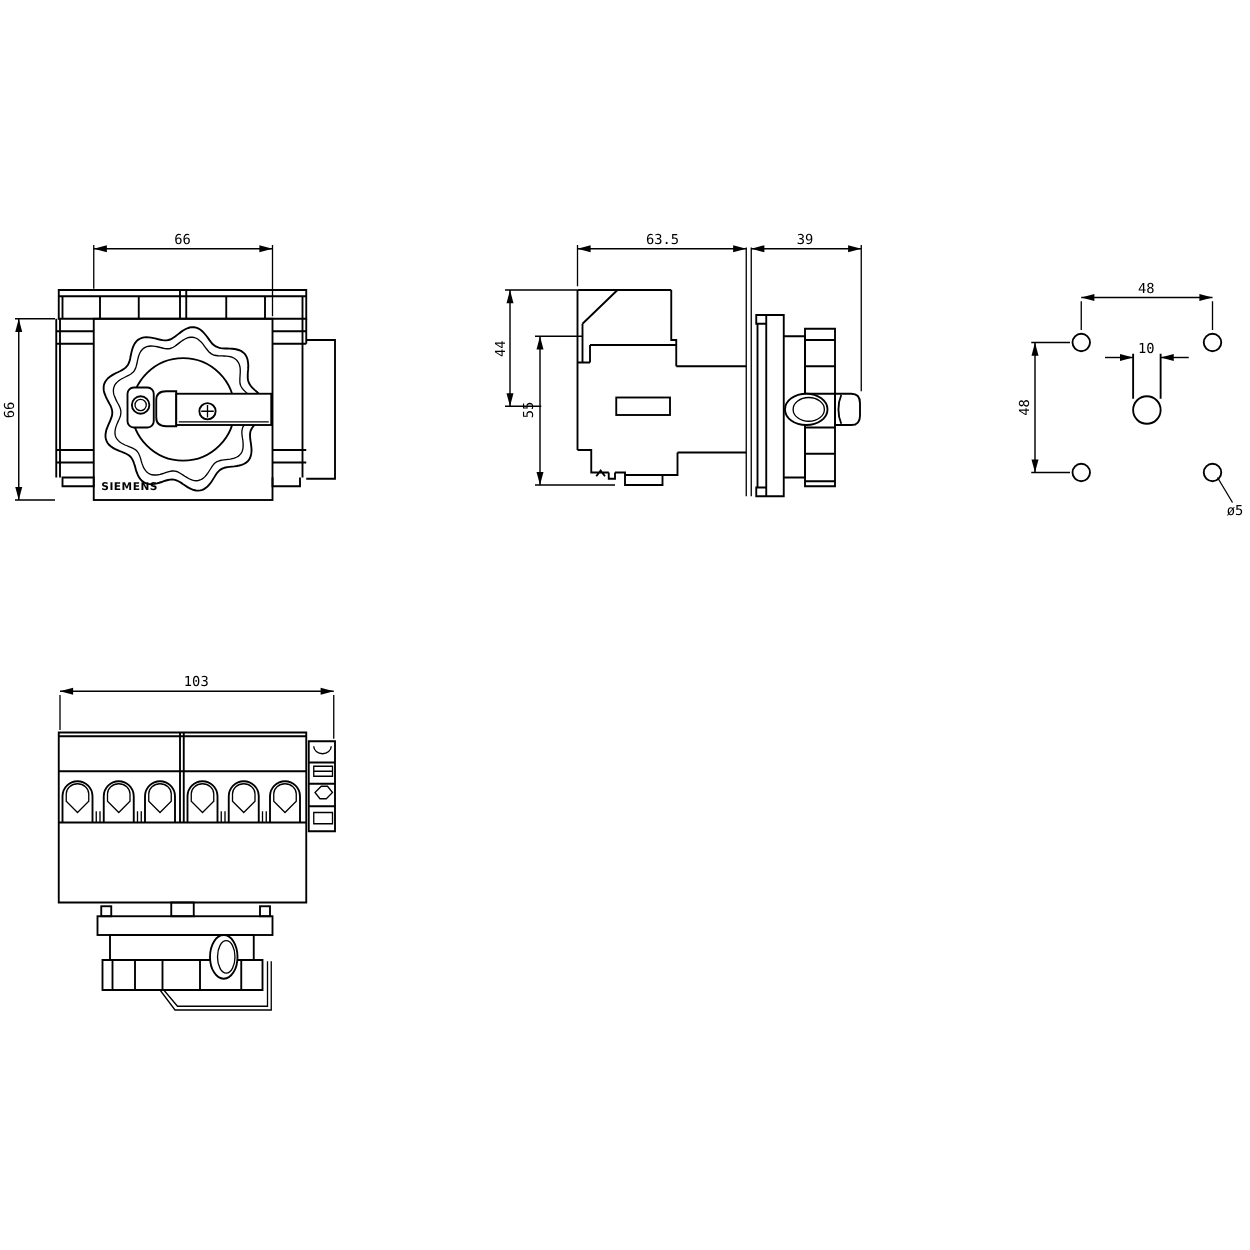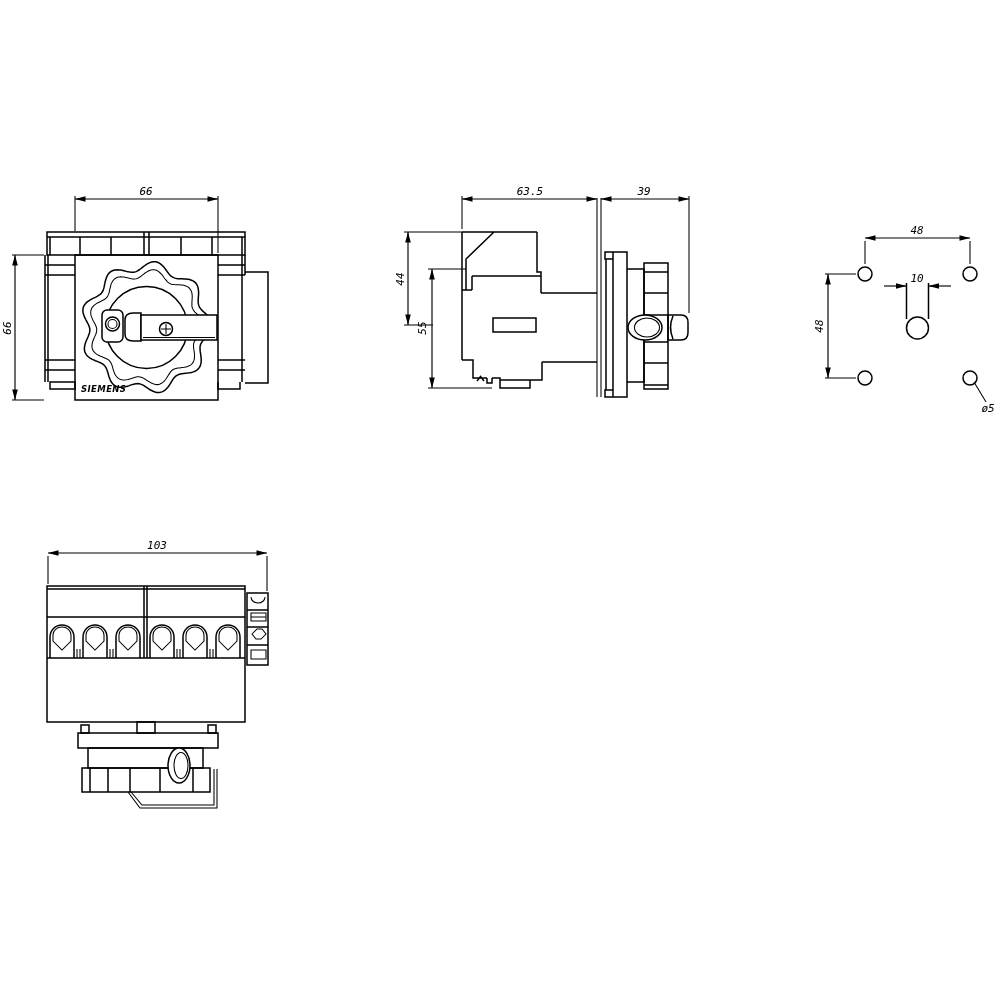--- a/index.html
+++ b/index.html
@@ -1,17 +1,17 @@
 <!DOCTYPE html>
 <html style="--line: #000000; --bg: #ffffff;"><head>
 <meta charset="utf-8">
 <style>
   :root { --line:#000000; --bg:#ffffff; }
   html,body { margin:0; padding:0; background:var(--bg); }
-  .page { position:relative; width:1000px; height:968px; background:var(--bg); overflow:hidden;font-style:italic; }
+  .page { position:relative; width:1000px; height:968px; background:var(--bg); overflow:hidden; }
   svg { position:absolute; inset:0; }
   .ln path, .ln rect, .ln circle, .ln ellipse, .ln line {
     fill:none; stroke:var(--line); stroke-width:1.5; stroke-linejoin:miter; stroke-linecap:butt;
   }
   .ln .dim  { stroke-width:1.15; }
   .ln .thin { stroke-width:1.05; }
   .ln .wh   { fill:var(--bg); }
   svg text {
     font-family:"DejaVu Sans Mono","Liberation Mono",monospace;
     font-size:11px; fill:var(--line); stroke:none;

